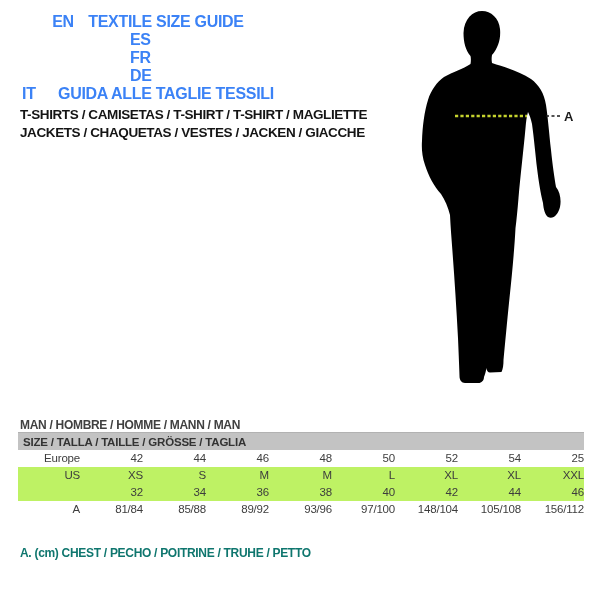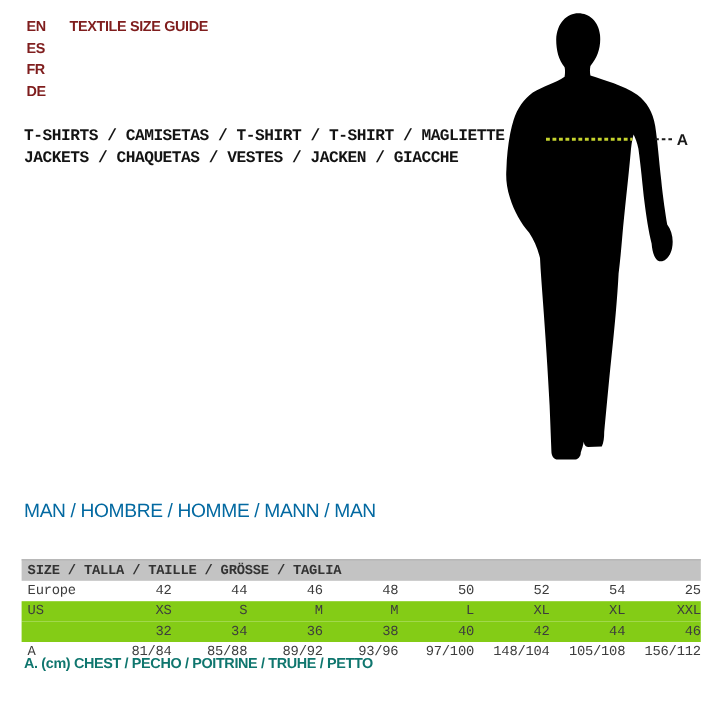--- a/index.html
+++ b/index.html
@@ -14,34 +14,34 @@
 
   
   .lang-list {
     position: absolute;
     top: 13px;
     left: 22px;
   }
   .lang-row {
     display: flex;
     font-weight: 700;
-    font-size: 12px;
+    font-size: 16px;
     line-height: 18px;
     letter-spacing: -0.3px;
-    color: #7f1d1d;
-    white-space: nowrap;
+    color: #3b82f6;
+    white-space: nowrap;
+    justify-content: center;
   }
   .lang-code { width: 36px; flex: 0 0 36px; }
 
   
   .categories {
     position: absolute;
     top: 106px;
     left: 20px;
-    font-family: Liberation Mono, monospace;
   }
   .category-line {
     font-weight: 700;
     font-size: 13.5px;
     line-height: 17.5px;
     letter-spacing: -0.4px;
     color: #141414;
     white-space: nowrap;
   }
 
@@ -52,34 +52,33 @@
     left: 415px;
     width: 165px;
     height: 390px;
   }
 
   
   .section-title {
     position: absolute;
     top: 418px;
     left: 20px;
-    font-weight: 400;
-    font-size: 16px;
+    font-weight: 700;
+    font-size: 12px;
     letter-spacing: -0.3px;
-    color: #0369a1;
+    color: #404040;
     white-space: nowrap;
   }
 
   
   .size-table {
     position: absolute;
-    top: 466px;
+    top: 432px;
     left: 18px;
     width: 566px;
-    font-family: Liberation Mono, monospace;
   }
   .t-header {
     height: 18px;
     line-height: 18px;
     background: #c3c3c3;
     border-top: 1px solid #b2b2b2;
     padding-left: 5px;
     font-weight: 700;
     font-size: 11.5px;
     letter-spacing: -0.2px;
@@ -89,22 +88,22 @@
   .t-row {
     display: grid;
     grid-template-columns: 62px repeat(8, 63px);
     height: 17px;
     line-height: 17px;
     font-size: 11.5px;
     font-weight: 400;
     letter-spacing: -0.2px;
     color: #3d3d3d;
   }
-  .t-row.shaded { background: #84cc16; }
-  .t-label { text-align: left; padding-left: 5px; }
+  .t-row.shaded { background: #bef264; }
+  .t-label { text-align: right; padding-left: 5px; }
   .t-cell  { text-align: right; }
 
   
   .footnote {
     position: absolute;
     top: 546px;
     left: 20px;
     font-weight: 700;
     font-size: 12px;
     letter-spacing: -0.3px;
@@ -121,20 +120,24 @@
     <span class="lang-label">TEXTILE SIZE GUIDE</span>
   </div>
   <div class="lang-row">
     <span class="lang-code">ES</span>
   </div>
   <div class="lang-row">
     <span class="lang-code">FR</span>
   </div>
   <div class="lang-row">
     <span class="lang-code">DE</span>
+  </div>
+  <div class="lang-row">
+    <span class="lang-code">IT</span>
+    <span class="lang-label">GUIDA ALLE TAGLIE TESSILI</span>
   </div>
 </div>
 
 <div class="categories">
   <div class="category-line">T-SHIRTS / CAMISETAS / T-SHIRT / T-SHIRT / MAGLIETTE</div>
   <div class="category-line">JACKETS / CHAQUETAS / VESTES / JACKEN / GIACCHE</div>
 </div>
 
 <div class="figure-wrap">
   <svg width="165" height="390" viewBox="0 0 165 390" xmlns="http://www.w3.org/2000/svg">

